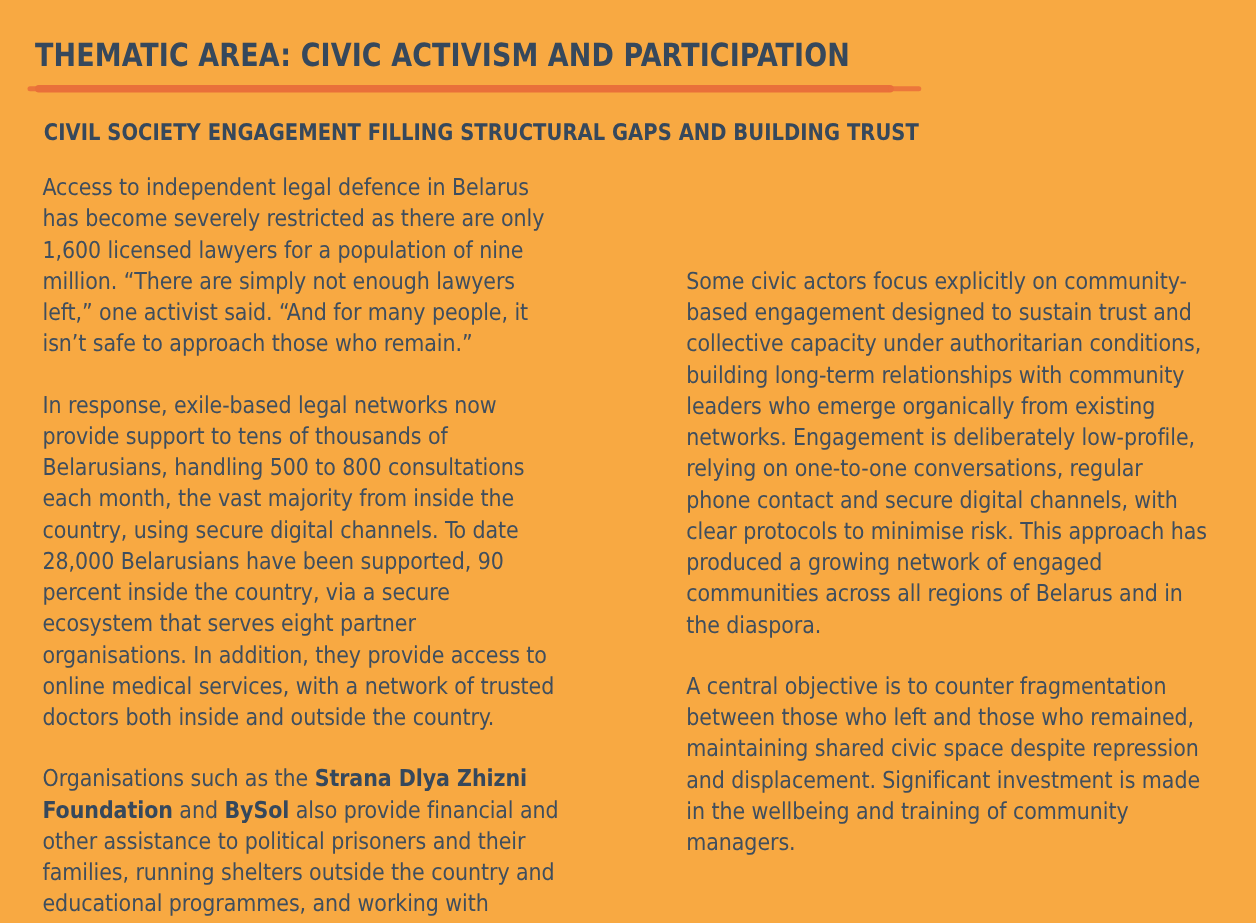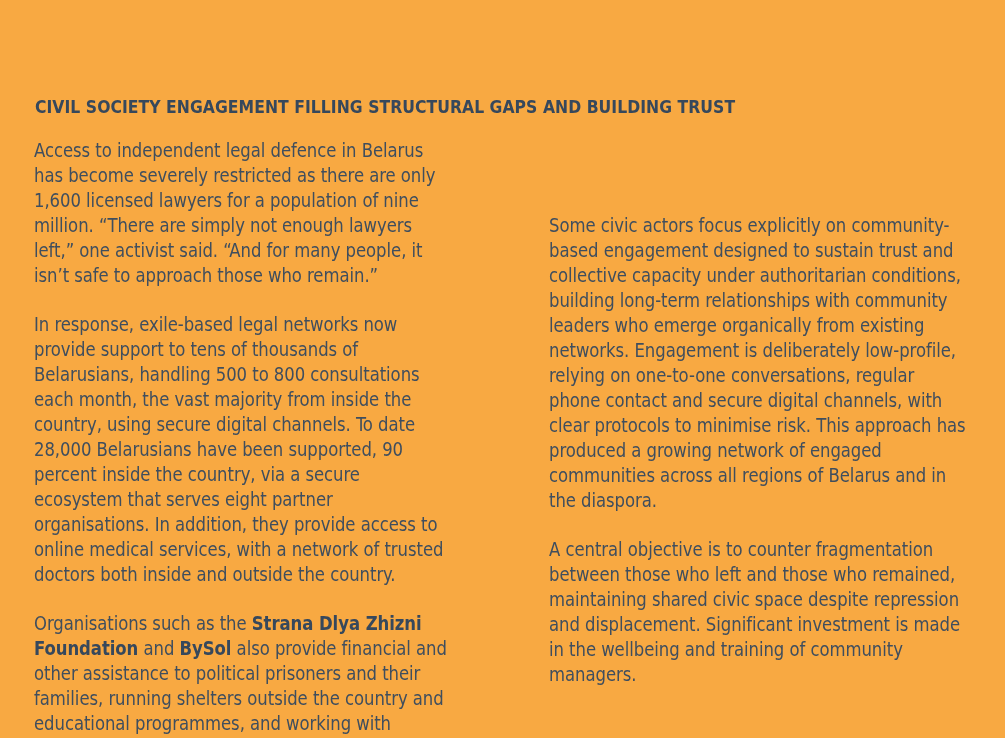--- a/index.html
+++ b/index.html
@@ -117,20 +117,24 @@
   .org-name {
     font-weight: bold;
     color: #36485c;
   }
 </style>
 </head>
 <body>
 
 <div class="page">
 
+  <div class="header-block">
+    <div class="thematic-title">THEMATIC AREA: CIVIC ACTIVISM AND PARTICIPATION</div>
+    <div class="title-rule"></div>
+  </div>
 
   <div class="section-subtitle">CIVIL SOCIETY ENGAGEMENT FILLING STRUCTURAL GAPS AND BUILDING TRUST</div>
 
   <div class="columns">
 
     <div class="col">
       <p class="body-par">Access to independent legal defence in Belarus has become severely restricted as there are only 1,600 licensed lawyers for a population of nine million. “There are simply not enough lawyers left,” one activist said. “And for many people, it isn’t safe to approach those who remain.”</p>
       <p class="body-par">In response, exile-based legal networks now provide support to tens of thousands of Belarusians, handling 500 to 800 consultations each month, the vast majority from inside the country, using secure digital channels. To date 28,000 Belarusians have been supported, 90 percent inside the country, via a secure ecosystem that serves eight partner organisations. In addition, they provide access to online medical services, with a network of trusted doctors both inside and outside the country.</p>
       <p class="body-par"><span>Organisations such as the </span><span class="org-name">Strana Dlya Zhizni Foundation</span><span> and </span><span class="org-name">BySol</span><span> also provide financial and other assistance to political prisoners and their families, running shelters outside the country and educational programmes, and working with volunteers in-country.</span></p>
     </div>

